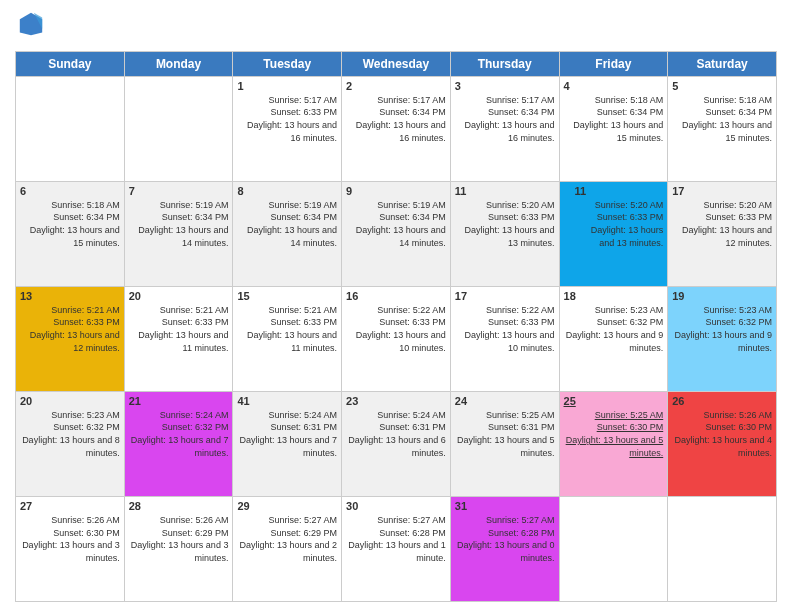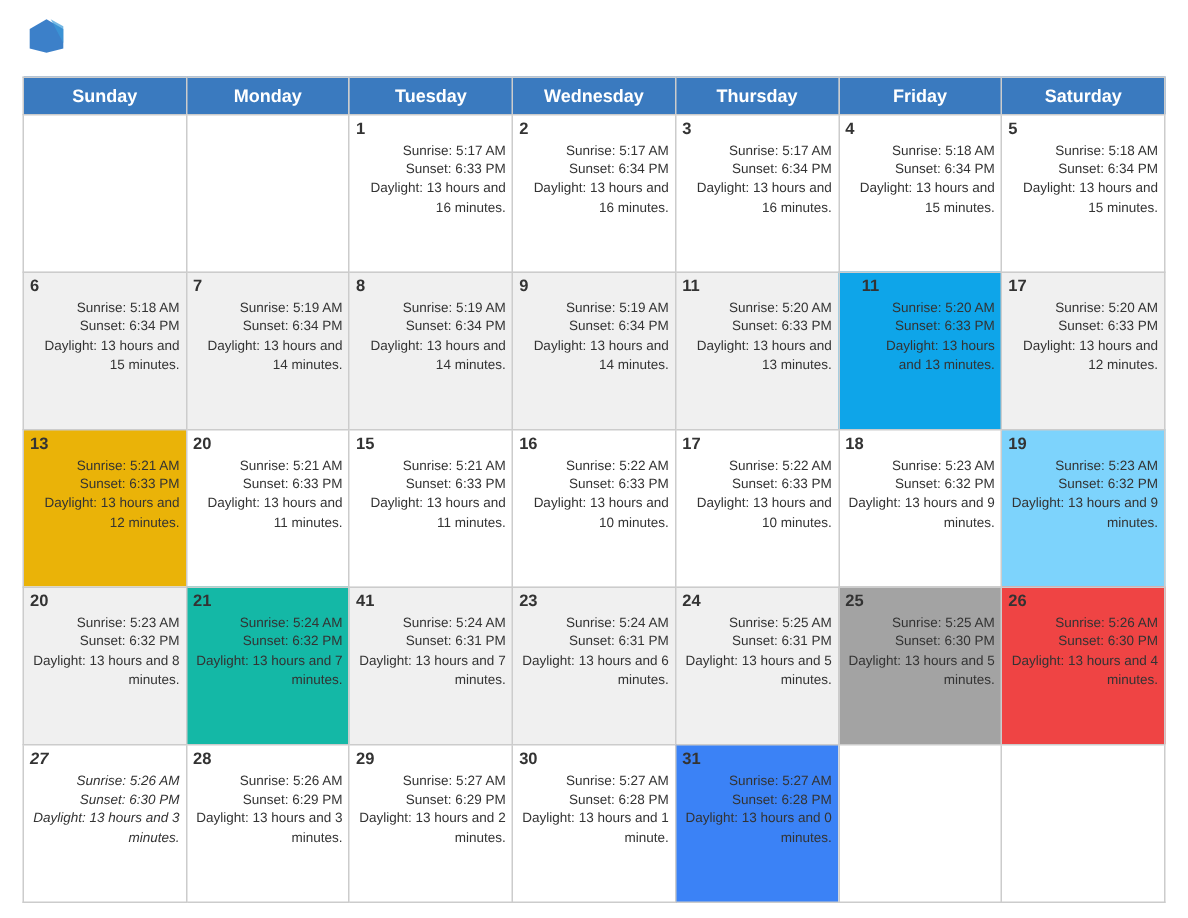--- a/index.html
+++ b/index.html
@@ -254,21 +254,21 @@
 Daylight: 13 hours and 9 minutes.</div>
           </td>
         </tr>
         <tr>
           <td style="background: rgb(240, 240, 240);">
             <span class="day-number">20</span>
             <div class="day-info">Sunrise: 5:23 AM
 Sunset: 6:32 PM
 Daylight: 13 hours and 8 minutes.</div>
           </td>
-          <td style="background: #14b8a6;">
+          <td style="background: #d946ef;">
             <span class="day-number">21</span>
             <div class="day-info">Sunrise: 5:24 AM
 Sunset: 6:32 PM
 Daylight: 13 hours and 7 minutes.</div>
           </td>
           <td style="background: rgb(240, 240, 240);">
             <span class="day-number">41</span>
             <div class="day-info">Sunrise: 5:24 AM
 Sunset: 6:31 PM
 Daylight: 13 hours and 7 minutes.</div>
@@ -278,35 +278,35 @@
             <div class="day-info">Sunrise: 5:24 AM
 Sunset: 6:31 PM
 Daylight: 13 hours and 6 minutes.</div>
           </td>
           <td style="background: rgb(240, 240, 240);">
             <span class="day-number">24</span>
             <div class="day-info">Sunrise: 5:25 AM
 Sunset: 6:31 PM
 Daylight: 13 hours and 5 minutes.</div>
           </td>
-          <td style="background: #a3a3a3;">
+          <td style="background: #f9a8d4; text-decoration: underline;">
             <span class="day-number">25</span>
             <div class="day-info">Sunrise: 5:25 AM
 Sunset: 6:30 PM
 Daylight: 13 hours and 5 minutes.</div>
           </td>
           <td style="background: #ef4444;">
             <span class="day-number">26</span>
             <div class="day-info">Sunrise: 5:26 AM
 Sunset: 6:30 PM
 Daylight: 13 hours and 4 minutes.</div>
           </td>
         </tr>
         <tr>
-          <td style="background: rgb(255, 255, 255); font-style: italic;">
+          <td style="background: rgb(255, 255, 255);">
             <span class="day-number">27</span>
             <div class="day-info">Sunrise: 5:26 AM
 Sunset: 6:30 PM
 Daylight: 13 hours and 3 minutes.</div>
           </td>
           <td style="background: rgb(255, 255, 255);">
             <span class="day-number">28</span>
             <div class="day-info">Sunrise: 5:26 AM
 Sunset: 6:29 PM
 Daylight: 13 hours and 3 minutes.</div>
@@ -316,21 +316,21 @@
             <div class="day-info">Sunrise: 5:27 AM
 Sunset: 6:29 PM
 Daylight: 13 hours and 2 minutes.</div>
           </td>
           <td style="background: rgb(255, 255, 255);">
             <span class="day-number">30</span>
             <div class="day-info">Sunrise: 5:27 AM
 Sunset: 6:28 PM
 Daylight: 13 hours and 1 minute.</div>
           </td>
-          <td style="background: #3b82f6;">
+          <td style="background: #d946ef;">
             <span class="day-number">31</span>
             <div class="day-info">Sunrise: 5:27 AM
 Sunset: 6:28 PM
 Daylight: 13 hours and 0 minutes.</div>
           </td>
           <td class="empty-cell"></td>
           <td class="empty-cell"></td>
         </tr>
       </tbody>
   </table>

